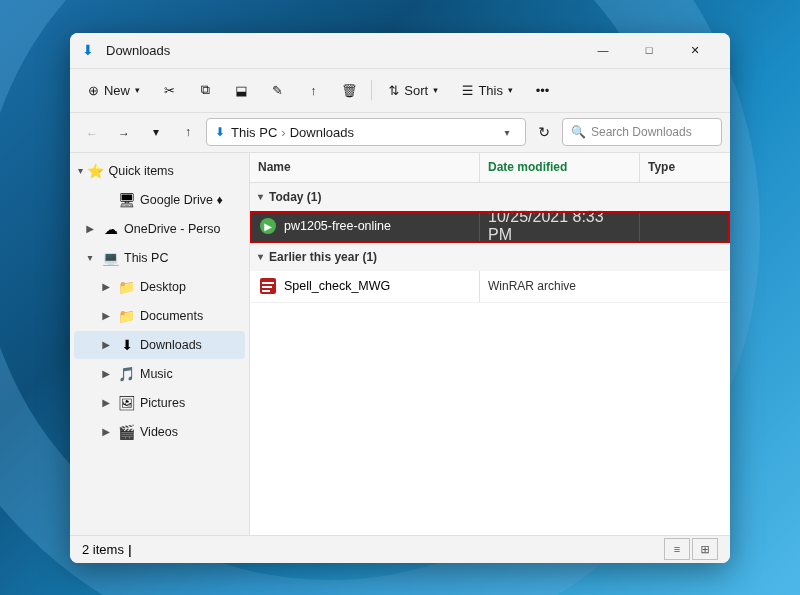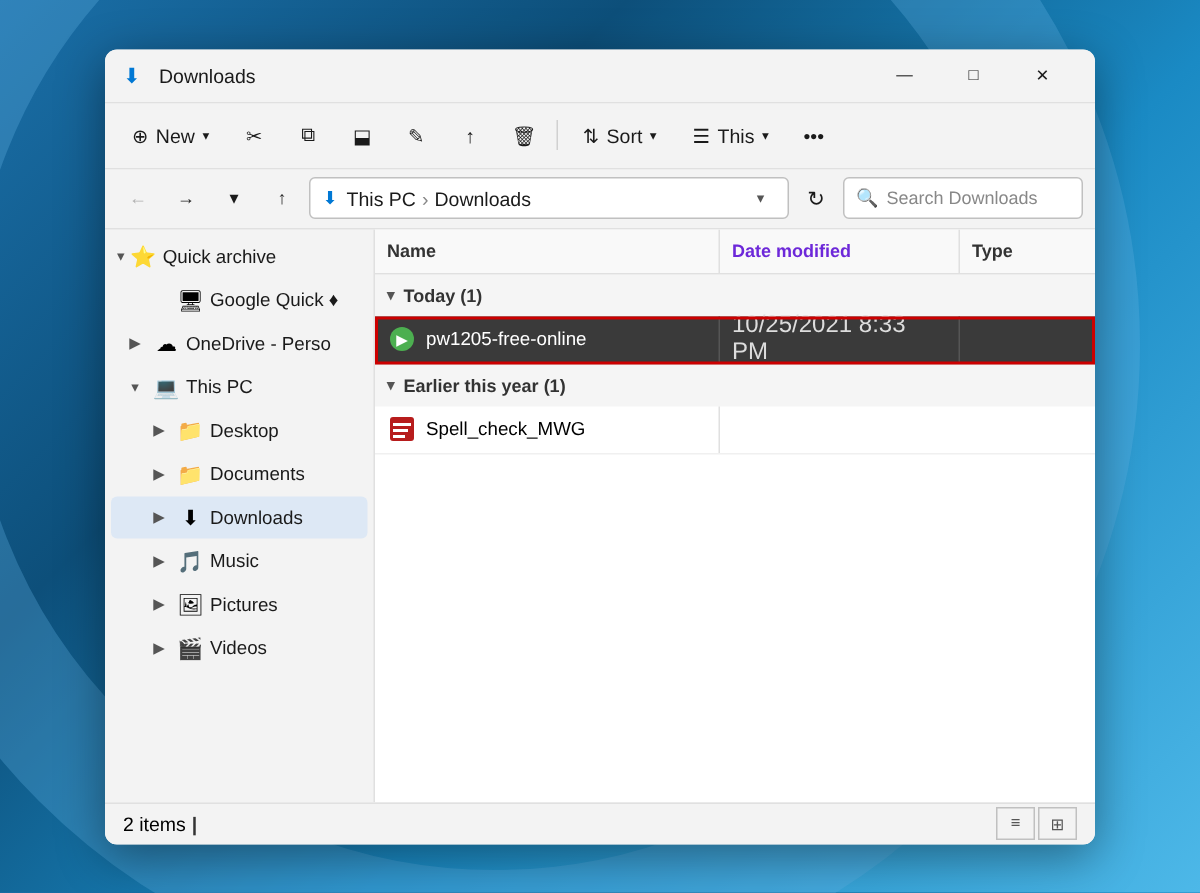--- a/index.html
+++ b/index.html
@@ -286,21 +286,21 @@
       font-weight: 700;
       border-right: 1px solid #e0e0e0;
       height: 100%;
       display: flex;
       align-items: center;
     }
     .col-date {
       width: 160px;
       padding: 0 8px;
       font-size: 12px;
-      color: #6d28d9;
+      color: #15803d;
       font-weight: 600;
       border-right: 1px solid #e0e0e0;
       height: 100%;
       display: flex;
       align-items: center;
     }
     .col-type {
       flex: 1;
       padding: 0 8px;
       font-size: 12px;
@@ -496,26 +496,26 @@
     </div>
   </div>
 
   <div class="main-content">
 
     <div class="sidebar">
 
       <div class="sidebar-section-header">
         <span class="expand-icon">▾</span>
         <span class="section-icon">⭐</span>
-        <span class="section-label">Quick archive</span>
+        <span class="section-label">Quick items</span>
       </div>
       <div class="sidebar-item" style="padding-left: 24px;">
         <span class="expand-btn"></span>
         <span class="item-icon">🖥</span>
-        <span class="item-label">Google Quick ♦</span>
+        <span class="item-label">Google Drive ♦</span>
       </div>
 
       <div class="sidebar-item">
         <span class="expand-btn">▶</span>
         <span class="item-icon">☁</span>
         <span class="item-label">OneDrive - Perso</span>
       </div>
 
       <div class="sidebar-item">
         <span class="expand-btn">▾</span>
@@ -588,20 +588,21 @@
           <span class="file-icon">
             <svg width="18" height="18" viewBox="0 0 18 18">
               <rect x="1" y="1" width="16" height="16" rx="2" fill="#B71C1C"></rect>
               <rect x="3" y="5" width="12" height="2" fill="white"></rect>
               <rect x="3" y="9" width="10" height="2" fill="white"></rect>
               <rect x="3" y="13" width="8" height="2" fill="white"></rect>
             </svg>
           </span>
           <span>Spell_check_MWG</span>
         </div>
+        <div class="file-cell-type">WinRAR archive</div>
       </div>
 
       <div style="height: 200px;"></div>
     </div>
   </div>
 
   <div class="status-bar">
     <div style="display:flex; align-items:center; gap:4px;">
       <span>2 items</span>
       <span style="color: #333; font-weight: bold;">|</span>

